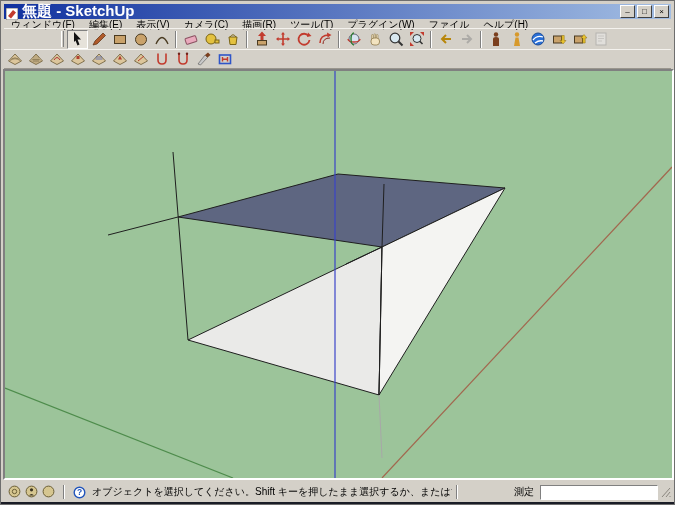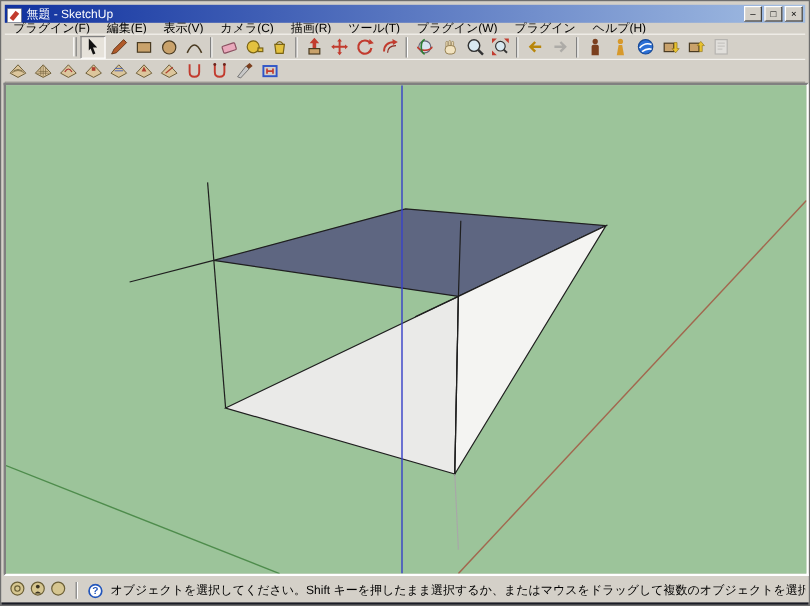--- a/index.html
+++ b/index.html
@@ -1,21 +1,21 @@
 <!DOCTYPE html>
 <html><head>
 <meta charset="utf-8">
 <style>
   html,body{margin:0;padding:0;background:#777;}
   *{box-sizing:border-box;font-family:"Liberation Sans","DejaVu Sans",sans-serif;}
   .window{position:relative;width:675px;height:505px;background:#D4D0C8;border:1px solid #6e6e6e;overflow:hidden;}
 
   
   .titlebar{position:absolute;left:3px;right:3px;top:3px;height:15px;display:flex;align-items:center;padding:0 2px;}
-  .title-text{color:#fff;font-weight:normal;font-size:10px;margin-left:4px;white-space:nowrap;}
+  .title-text{color:#fff;font-weight:bold;font-size:15px;margin-left:4px;white-space:nowrap;}
   .app-icon{width:12px;height:12px;display:inline-block;}
   .controls{margin-left:auto;display:flex;gap:2px;}
   .ctl-btn{width:15px;height:13px;font-size:8px;line-height:11px;text-align:center;background:#D4D0C8;
     border-top:1px solid #fff;border-left:1px solid #fff;border-right:1px solid #404040;border-bottom:1px solid #404040;
     color:#000;padding:0;cursor:default;}
 
   
   .menubar{position:absolute;left:3px;right:3px;top:18px;height:11px;font-size:10px;display:flex;align-items:center;}
   .menu-item{padding:0 7px;line-height:11px;white-space:nowrap;color:#000;}
 
@@ -64,28 +64,28 @@
     </span>
     <span class="title-text">無題 - SketchUp</span>
     <span class="controls" id="win-controls">
         <button class="ctl-btn">–</button>
         <button class="ctl-btn">□</button>
         <button class="ctl-btn">×</button>
       </span>
   </div>
 
   <div class="menubar" id="menubar">
-      <span class="menu-item">プラグイン(F)</span>
+      <span class="menu-item">ウィンドウ(F)</span>
       <span class="menu-item">編集(E)</span>
       <span class="menu-item">表示(V)</span>
       <span class="menu-item">カメラ(C)</span>
       <span class="menu-item">描画(R)</span>
       <span class="menu-item">ツール(T)</span>
       <span class="menu-item">プラグイン(W)</span>
-      <span class="menu-item">プラグイン</span>
+      <span class="menu-item">ファイル</span>
       <span class="menu-item">ヘルプ(H)</span>
     </div>
 
   <div class="toolbar row1" id="toolbar-main">
       <span style="width: 54px;"></span>
       <span class="tb-handle"></span>
       <button class="tb-btn pressed">
         <svg width="16" height="16" viewBox="0 0 16 16">
           <polygon points="4,1 11,8.5 7.5,8.5 9.5,13.5 7.5,14.5 5.5,9.5 4,11" fill="#111"></polygon>
         </svg>
@@ -337,16 +337,27 @@
           </svg></span>
       </span>
     <span class="sb-sep"></span>
     <span class="sb-icons" id="sb-help">
         <svg width="13" height="13" viewBox="0 0 13 13">
           <circle cx="6.5" cy="6.5" r="5.3" fill="#fff" stroke="#2255bb" stroke-width="1.4"></circle>
           <text x="6.5" y="9.4" font-size="8.5" text-anchor="middle" fill="#2255bb" font-weight="bold">?</text>
         </svg>
       </span>
     <span class="sb-msg">オブジェクトを選択してください。Shift キーを押したまま選択するか、またはマウスをドラッグして複数のオブジェクトを選択します。</span>
+    <span class="status-right">
+      <span class="sb-sep"></span>
+      <span class="sb-spacer"></span>
+      <span class="measure-label">測定</span>
+      <input class="measure-input" value="" style="">
+      <span class="grip">
+        <svg width="10" height="12" viewBox="0 0 10 12">
+            <path d="M9,2 L1,11 M9,6 L5,11 M9,10 L9,11" stroke="#8a867e" fill="none"></path>
+          </svg>
+      </span>
+    </span>
   </div>
 
   <div class="bottom-edge"></div>
 </div>
 
 </body></html>

